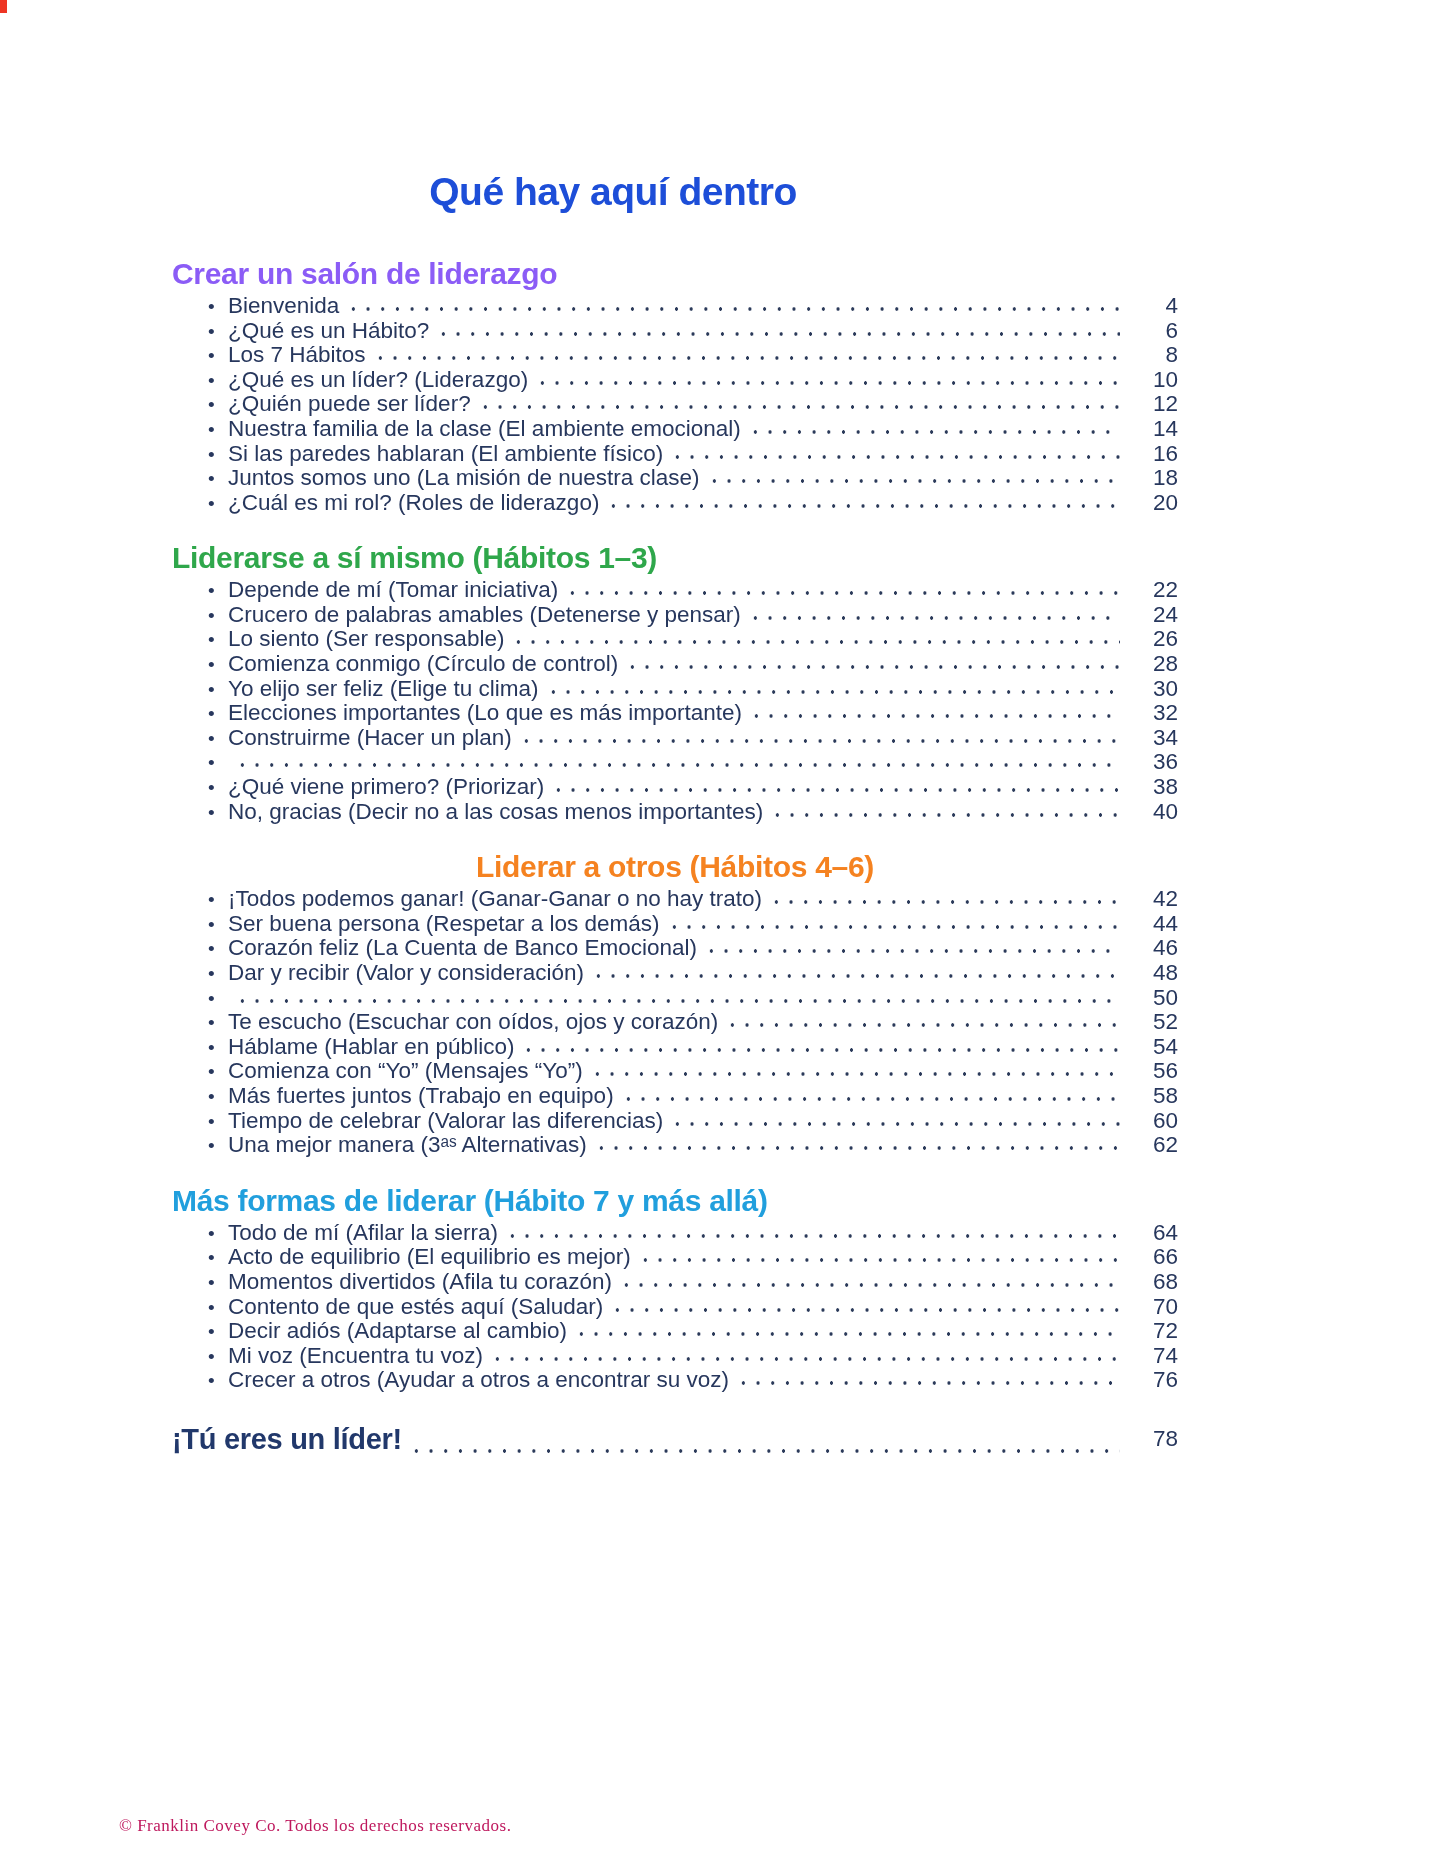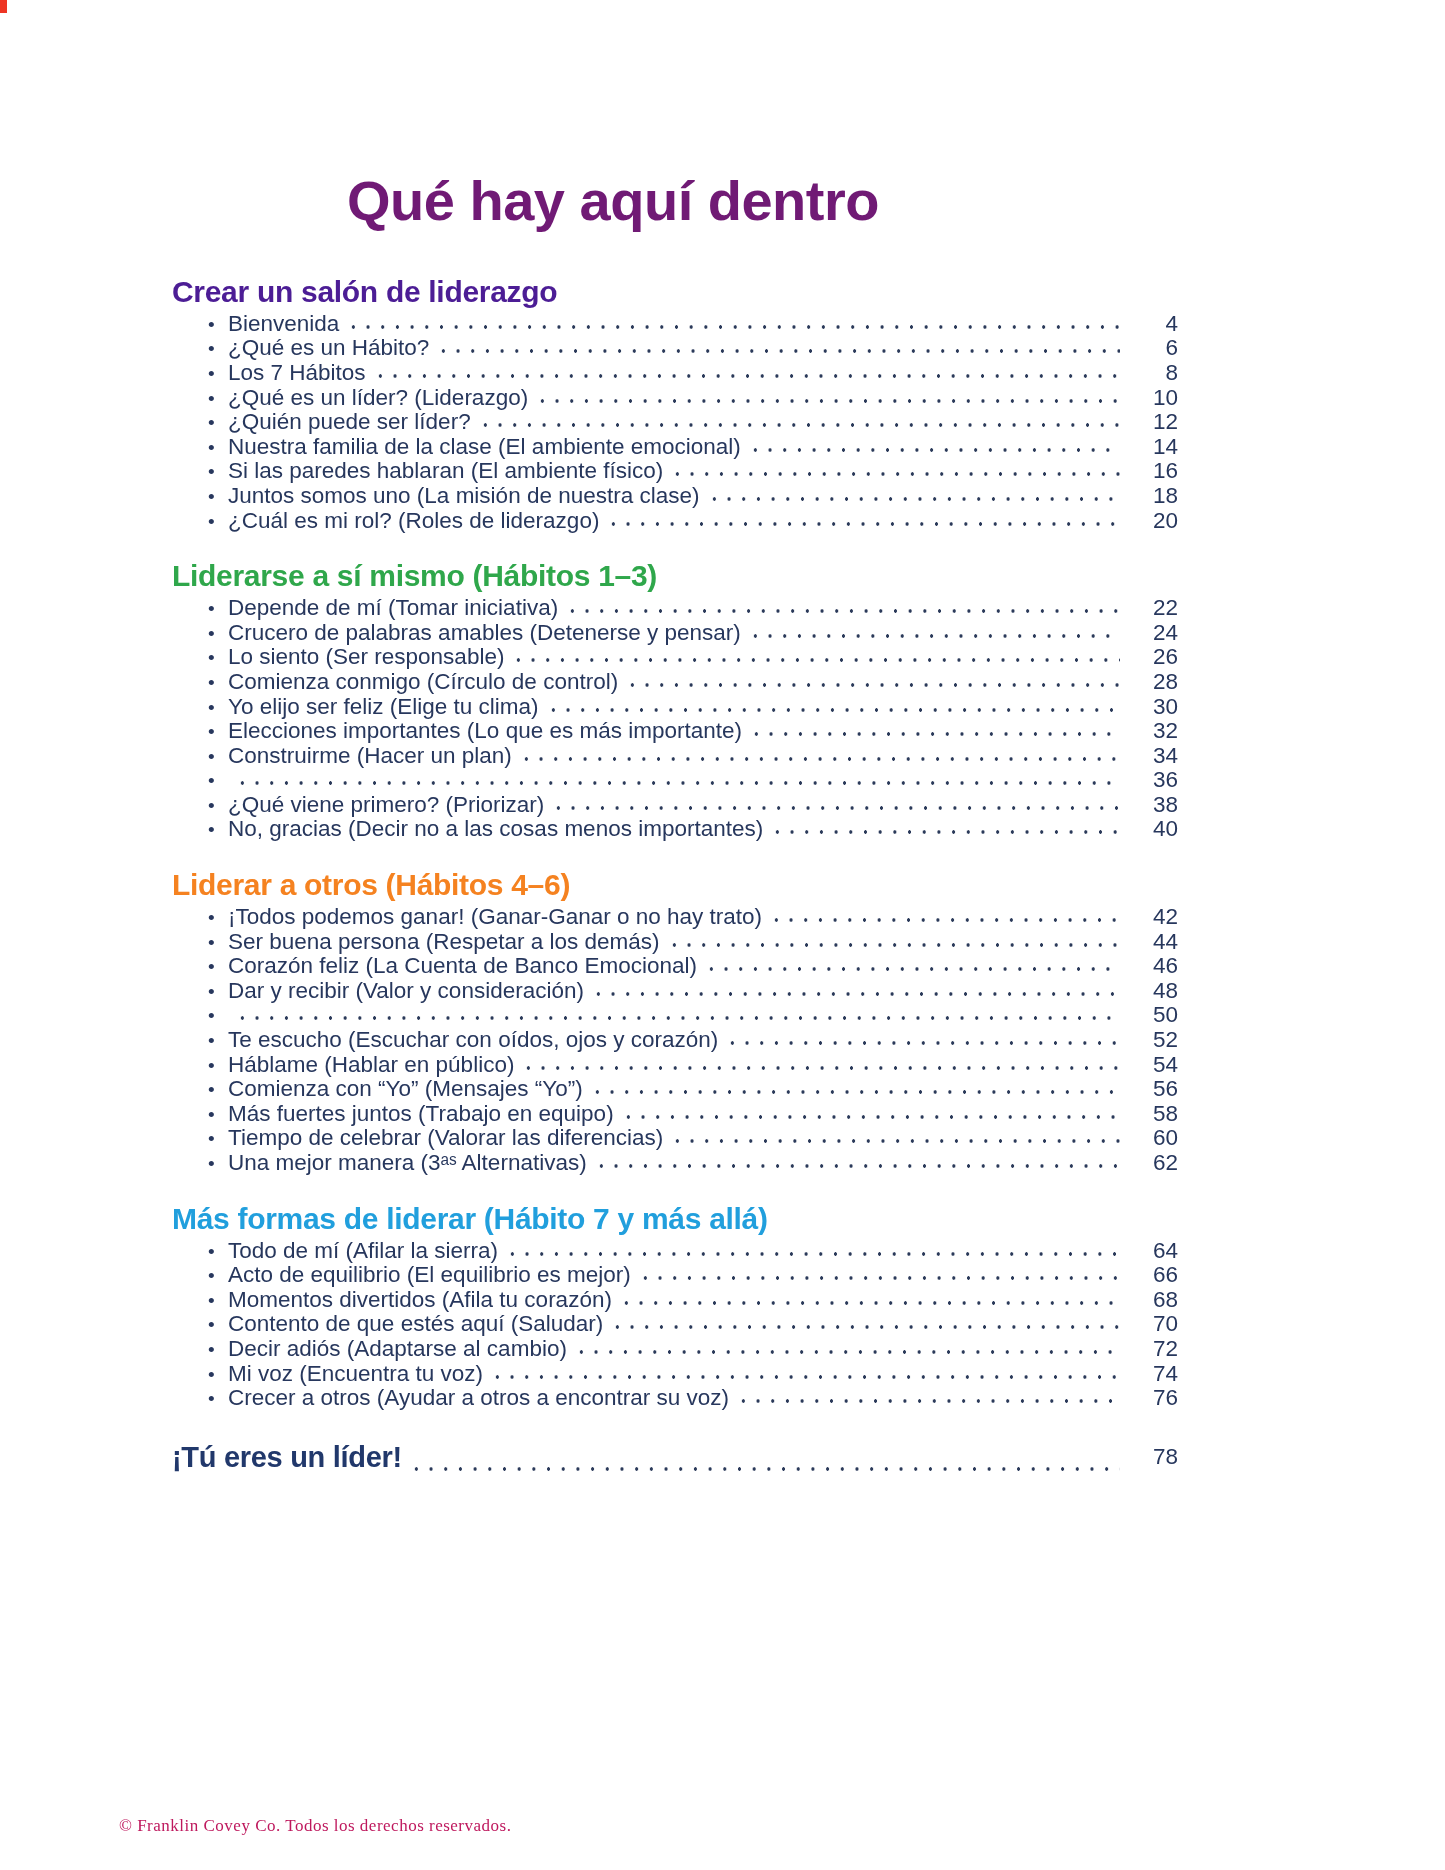--- a/index.html
+++ b/index.html
@@ -19,24 +19,24 @@
     position: absolute;
     left: 172px; top: 0;
     width: 1006px;
   }
   .title-wrap {
     margin-top: 172px;
     text-align: center;
     transform: translateX(-62px);
   }
   .page-title {
-    font-size: 56px;
+    font-size: 39px;
     font-weight: bold;
     letter-spacing: -0.5px;
-    color: #701a75;
+    color: #1d4ed8;
     line-height: 1.05;
   }
   .section { margin-top: 26px; }
   .section.first { margin-top: 44px; }
   .section-heading {
     font-size: 30px;
     font-weight: bold;
     letter-spacing: -0.3px;
     line-height: 34px;
     margin: 0 0 3px 0;
@@ -100,21 +100,21 @@
 
 <div class="bleed-mark"></div>
 
 <div class="content">
   <div class="title-wrap">
     <span class="page-title">Qué hay aquí dentro</span>
   </div>
 
   <div id="sections">
       <div class="section first">
-        <h2 class="section-heading" style="color: #4c1d95;">Crear un salón de liderazgo</h2>
+        <h2 class="section-heading" style="color: #8b5cf6;">Crear un salón de liderazgo</h2>
         <div class="entries">
           <div class="toc-row">
             <span class="bullet">•</span>
             <span class="label">Bienvenida</span>
             <span class="leader"></span>
             <span class="pagenum">4</span>
           </div>
           <div class="toc-row">
             <span class="bullet">•</span>
             <span class="label">¿Qué es un Hábito?</span>
@@ -223,21 +223,21 @@
           </div>
           <div class="toc-row">
             <span class="bullet">•</span>
             <span class="label">No, gracias (Decir no a las cosas menos importantes)</span>
             <span class="leader"></span>
             <span class="pagenum">40</span>
           </div>
         </div>
       </div>
       <div class="section">
-        <h2 class="section-heading" style="color: rgb(245, 130, 32);">Liderar a otros (Hábitos 4–6)</h2>
+        <h2 class="section-heading" style="color: rgb(245, 130, 32); text-align: center;">Liderar a otros (Hábitos 4–6)</h2>
         <div class="entries">
           <div class="toc-row">
             <span class="bullet">•</span>
             <span class="label">¡Todos podemos ganar! (Ganar-Ganar o no hay trato)</span>
             <span class="leader"></span>
             <span class="pagenum">42</span>
           </div>
           <div class="toc-row">
             <span class="bullet">•</span>
             <span class="label">Ser buena persona (Respetar a los demás)</span>

